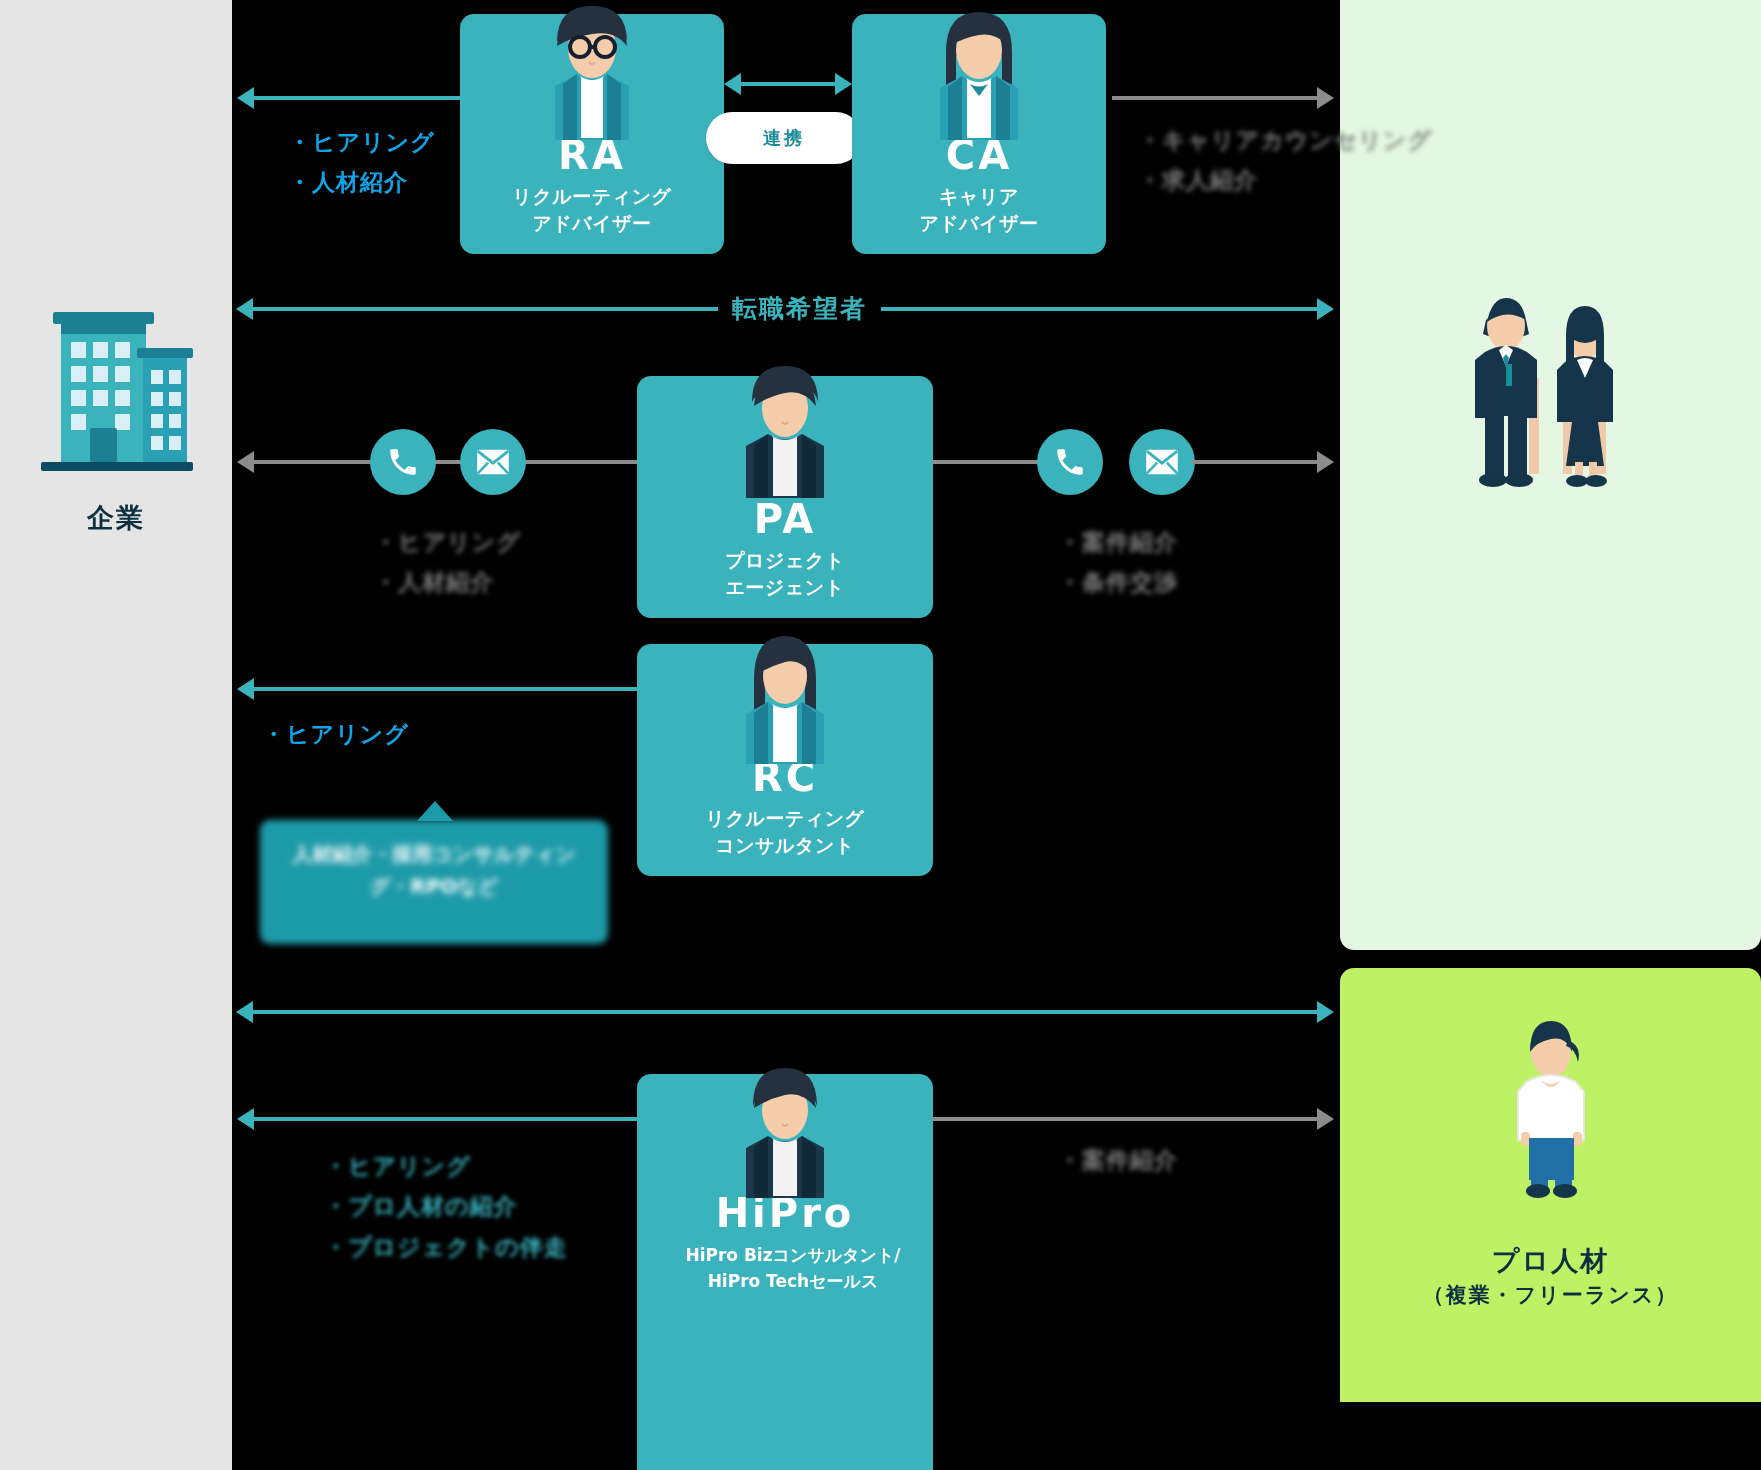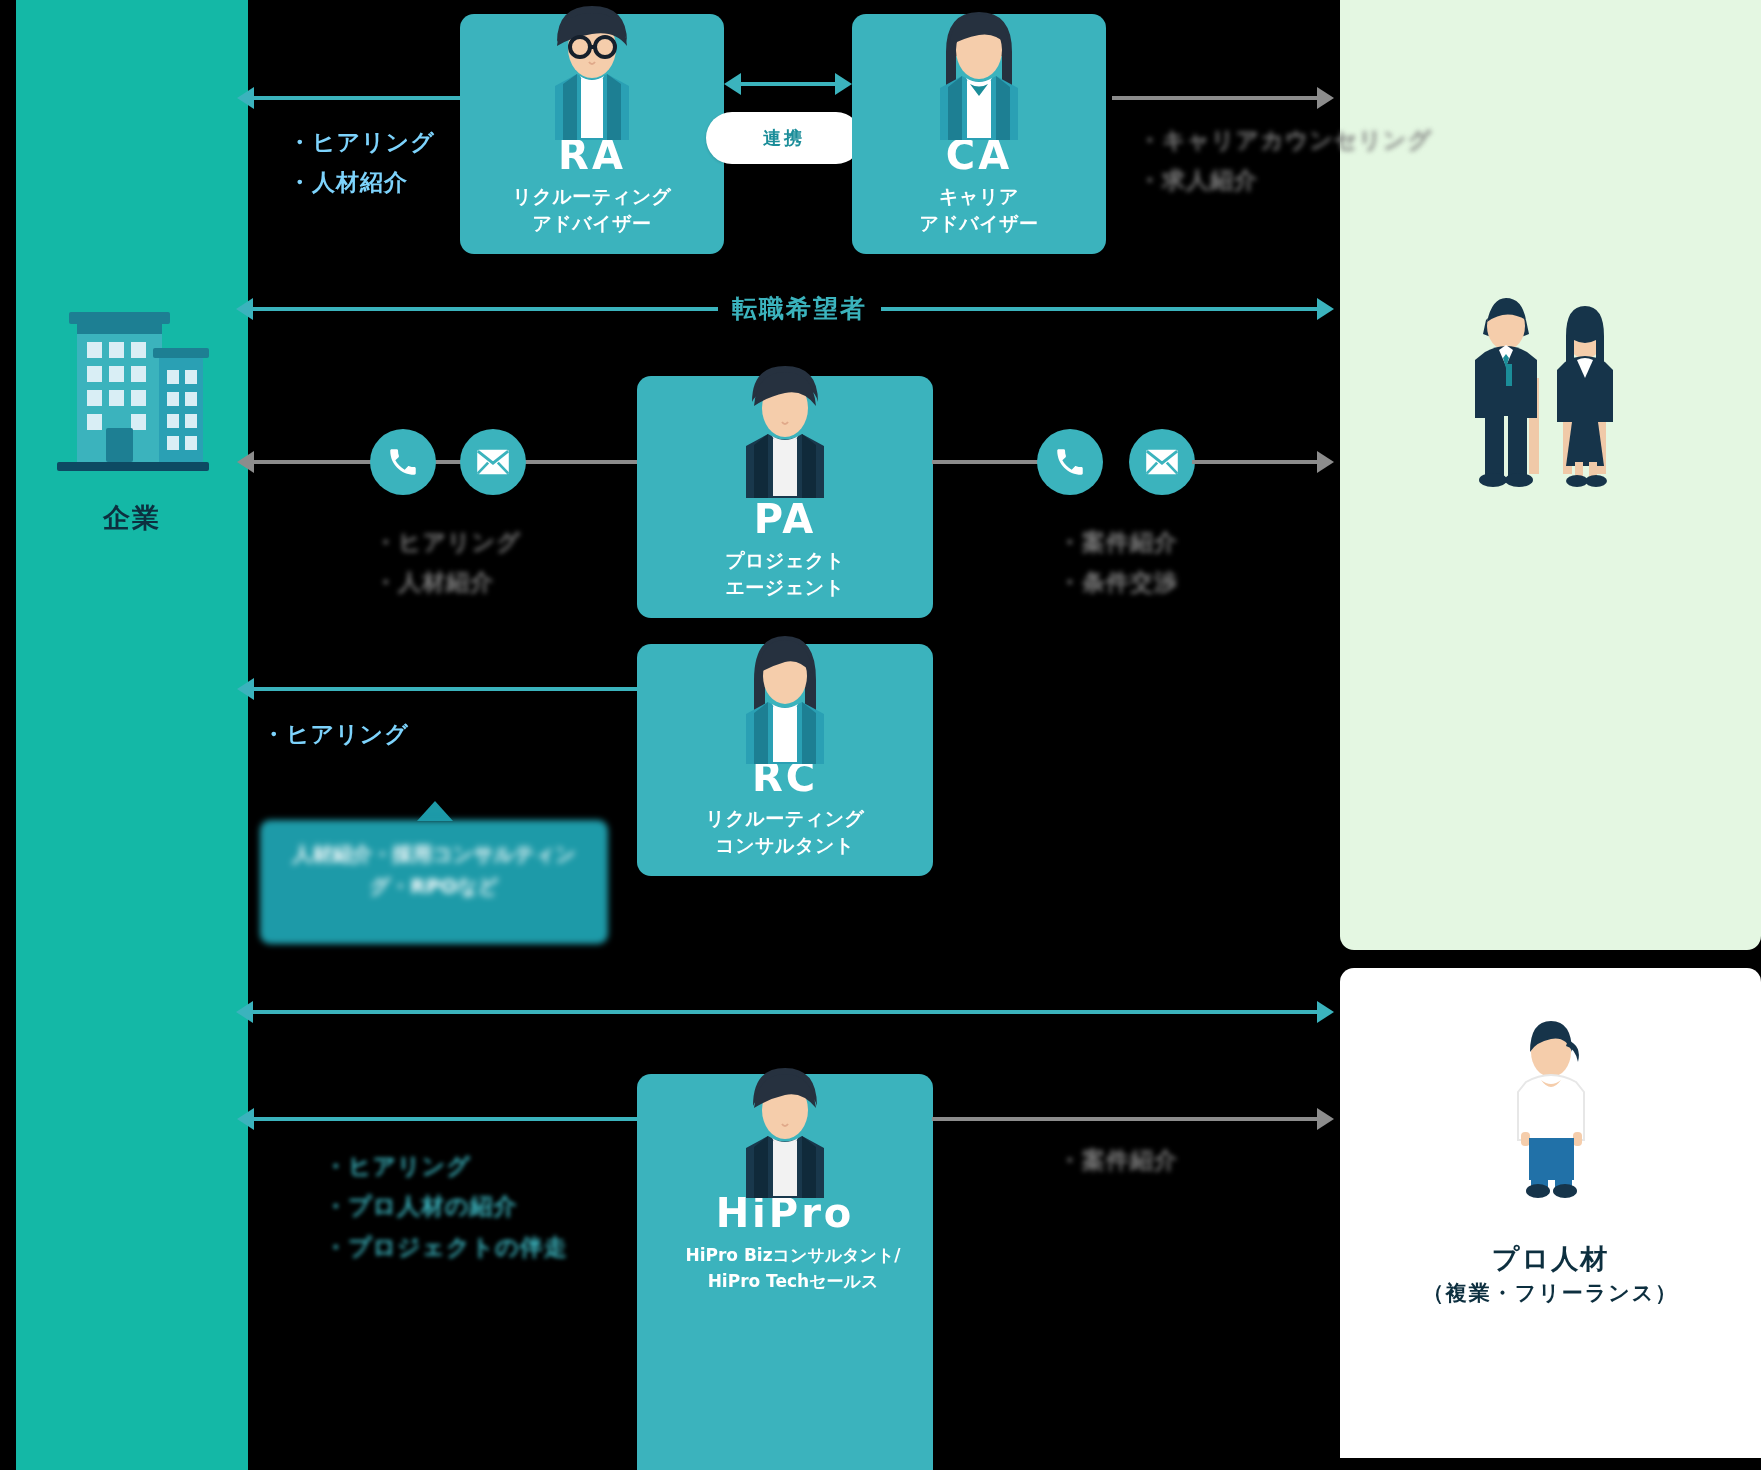--- a/index.html
+++ b/index.html
@@ -8,37 +8,37 @@
     background: #000000;
     font-family: "DejaVu Sans", "Liberation Sans", sans-serif;
     overflow: hidden;
   }
   #root { position: relative; width: 1761px; height: 1470px; background: #000; }
 
   
   .panel { position: absolute; }
   #panel-company {
     left: 0; top: 0; width: 232px; height: 1470px;
-    background: #14b8a6;
+    background: #e5e5e5;
     display: flex; flex-direction: column;
-    align-items: center; justify-content: flex-start; margin-left: 16px;
+    align-items: center; justify-content: flex-start;
   }
   #panel-seeker {
     left: 1340px; top: 0; width: 421px; height: 950px;
     background: #e4f7e2;
     border-radius: 0 0 14px 14px;
     display: flex; flex-direction: column;
     align-items: center; justify-content: flex-start;
   }
   #panel-pro {
-    left: 1340px; top: 968px; width: 421px; height: 490px;
-    background: #ffffff;
+    left: 1340px; top: 968px; width: 421px; height: 434px;
+    background: #bef264;
     border-radius: 14px 14px 0 0;
     display: flex; flex-direction: column;
-    align-items: center; justify-content: flex-start; font-family: Liberation Mono, monospace;
+    align-items: center; justify-content: flex-start;
   }
   .panel-label {
     font-size: 27px; font-weight: bold; color: #0d2f3f;
     letter-spacing: 2px; text-align: center; line-height: 1.35;
   }
   .panel-label .sub { font-size: 21px; display: block; margin-top: 2px; }
 
   
   #stage { position: absolute; left: 232px; top: 0; width: 1108px; height: 1470px; }
 
@@ -81,21 +81,21 @@
   .arrowhead.right.teal { border-left-color: #3bb3bd; }
 
   .axis-label {
     position: absolute; color: #3bb3bd; font-size: 25px; font-weight: bold;
     letter-spacing: 2px; background: #000; padding: 0 14px; white-space: nowrap;
   }
 
   
   .bullets { position: absolute; white-space: nowrap; }
   .bullets div { font-size: 23px; font-weight: bold; line-height: 1.75; letter-spacing: 1px; }
-  .bullets.teal div { color: #7dd3fc; }
+  .bullets.teal div { color: #0ea5e9; }
   .bullets.blurred div {
     color: #7d7d7d; filter: blur(2.4px); -webkit-filter: blur(2.4px);
   }
   .bullets.blurred-teal div {
     color: #3bb3bd; filter: blur(2.2px); -webkit-filter: blur(2.2px);
   }
 
   
   #link-pill {
     position: absolute; background: #ffffff; border-radius: 30px;

